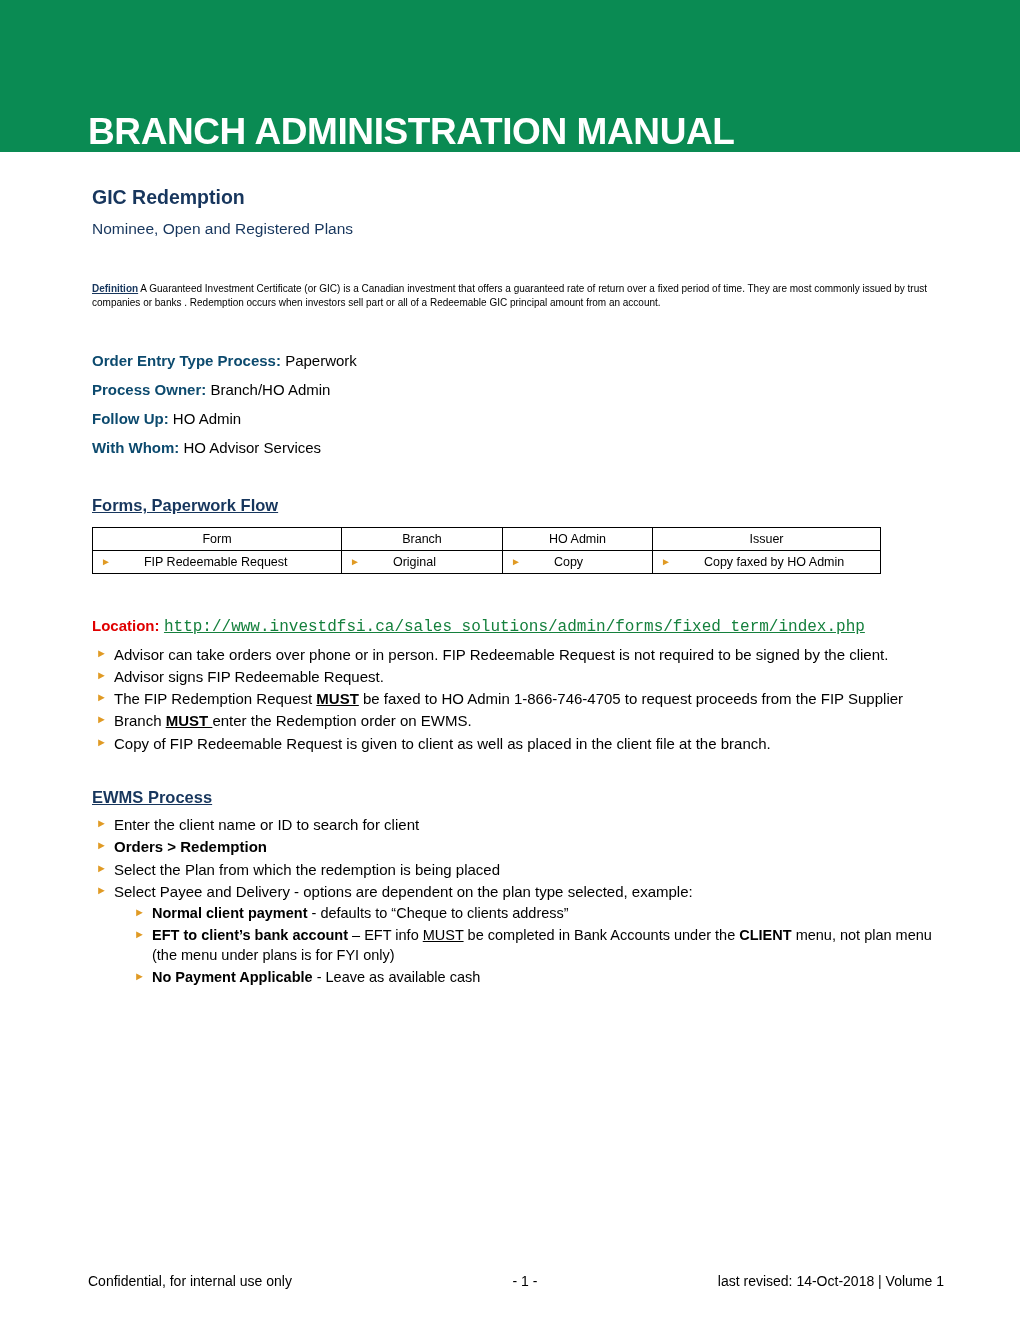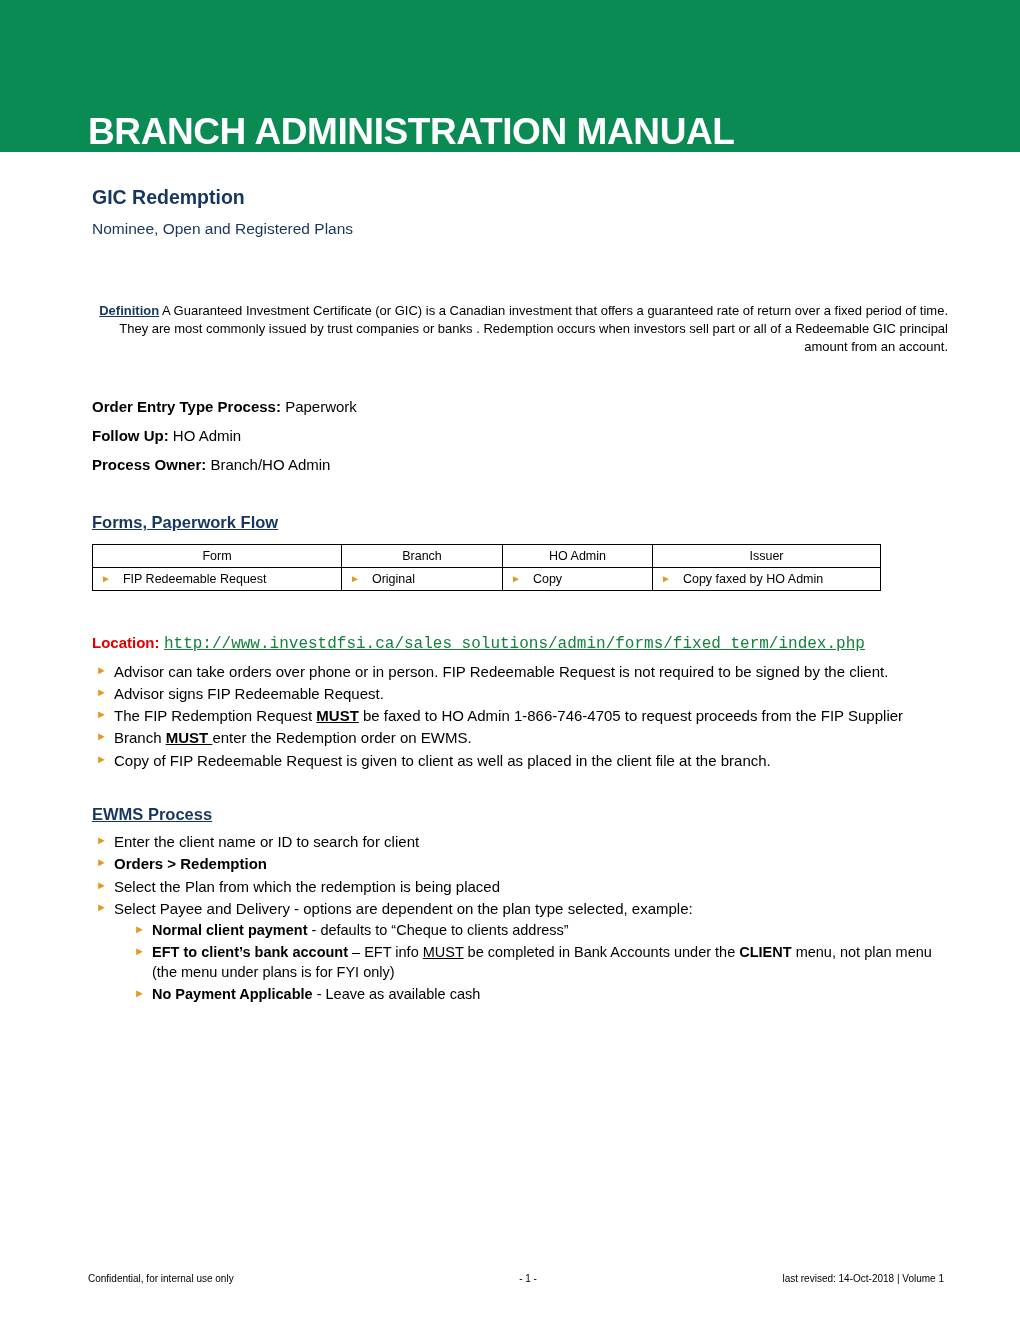--- a/index.html
+++ b/index.html
@@ -58,40 +58,39 @@
     color: #17365d;
     line-height: 1.2;
   }
   .subtitle {
     font-size: 15.5px;
     color: #17365d;
     line-height: 1.2;
   }
 
   .para {
-    font-size: 13px;
+    font-size: 10px;
     line-height: 1.38;
     color: #000;
-    text-align: right;
-    margin-top: 20px;
+    text-align: left;
   }
   .para .kw {
     font-weight: bold;
     color: #17365d;
     text-decoration: underline;
   }
 
   .kv {
     font-size: 15px;
     line-height: 1.95;
     color: #000;
   }
   .kv .lbl {
     font-weight: bold;
-    color: #000000;
+    color: #0c4a6e;
   }
 
   h2.head-underline {
     margin: 0;
     font-size: 16.5px;
     font-weight: bold;
     color: #17365d;
     text-decoration: underline;
     display: inline-block;
     text-align: right;
@@ -116,21 +115,21 @@
     text-align: center;
   }
   table.forms td {
     text-align: left;
   }
   .cellrow {
     display: flex;
     align-items: center;
     padding-left: 8px;
   }
-  .cellrow .celltxt { margin-left: 12px; }
+  .cellrow .celltxt { margin-left: 33px; }
 
   
   .bullet {
     display: flex;
     align-items: flex-start;
     font-size: 15px;
     line-height: 1.42;
     margin-bottom: 1px;
   }
   .bullet .tri {
@@ -165,21 +164,21 @@
     font-weight: bold;
     font-size: 15px;
   }
 
   
   #footer {
     position: absolute;
     left: 88px;
     top: 1273px;
     width: 856px;
-    font-size: 10px;
+    font-size: 14px;
     color: #000;
     display: flex;
     justify-content: space-between;
   }
   #footer .fcenter { margin-left: 40px; }
 </style>
 </head>
 <body>
 
 <div id="banner"></div>
@@ -198,24 +197,27 @@
     <div class="para">
       <span class="kw">Definition</span><span> A Guaranteed Investment Certificate (or GIC) is a Canadian investment that offers a guaranteed rate of return over a fixed period of time. They are most commonly issued by trust companies or banks . Redemption occurs when investors sell part or all of a Redeemable GIC principal amount from an account.</span>
     </div>
 
     <div style="height:36px"></div>
     <div>
       <div class="kv">
         <span class="lbl">Order Entry Type Process:</span><span> Paperwork</span>
       </div>
       <div class="kv">
+        <span class="lbl">Process Owner:</span><span>  Branch/HO Admin</span>
+      </div>
+      <div class="kv">
         <span class="lbl">Follow Up:</span><span>  HO Admin</span>
       </div>
       <div class="kv">
-        <span class="lbl">Process Owner:</span><span>  Branch/HO Admin</span>
+        <span class="lbl">With Whom:</span><span>  HO Advisor Services</span>
       </div>
     </div>
 
     <div style="height:33px"></div>
     <h2 class="head-underline">Forms, Paperwork Flow </h2>
 
     <div style="height:12px"></div>
     <table class="forms">
       <colgroup>
         <col style="width:249px">

